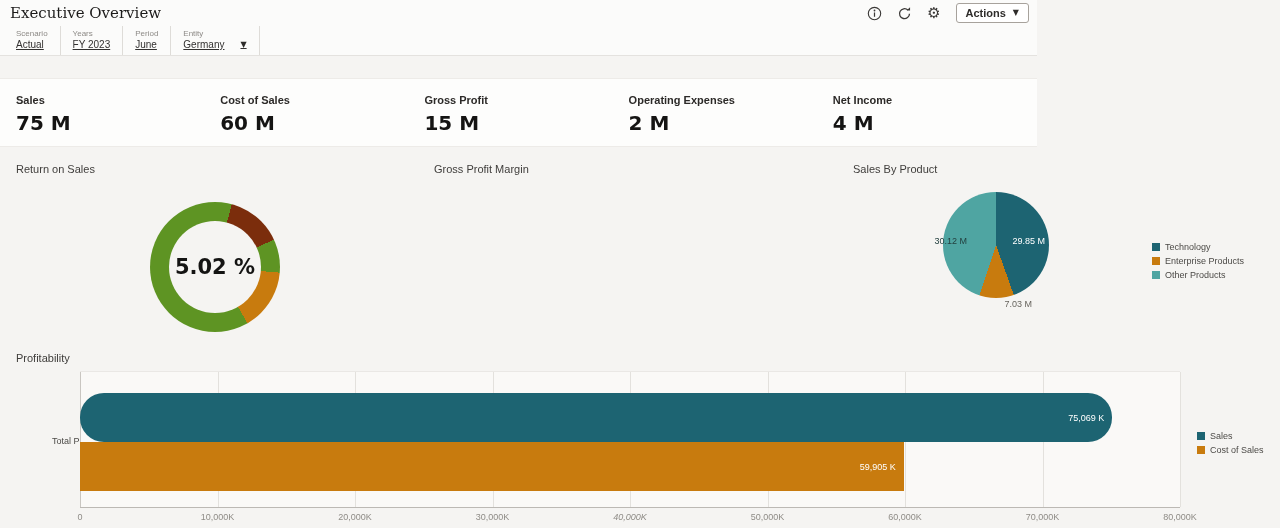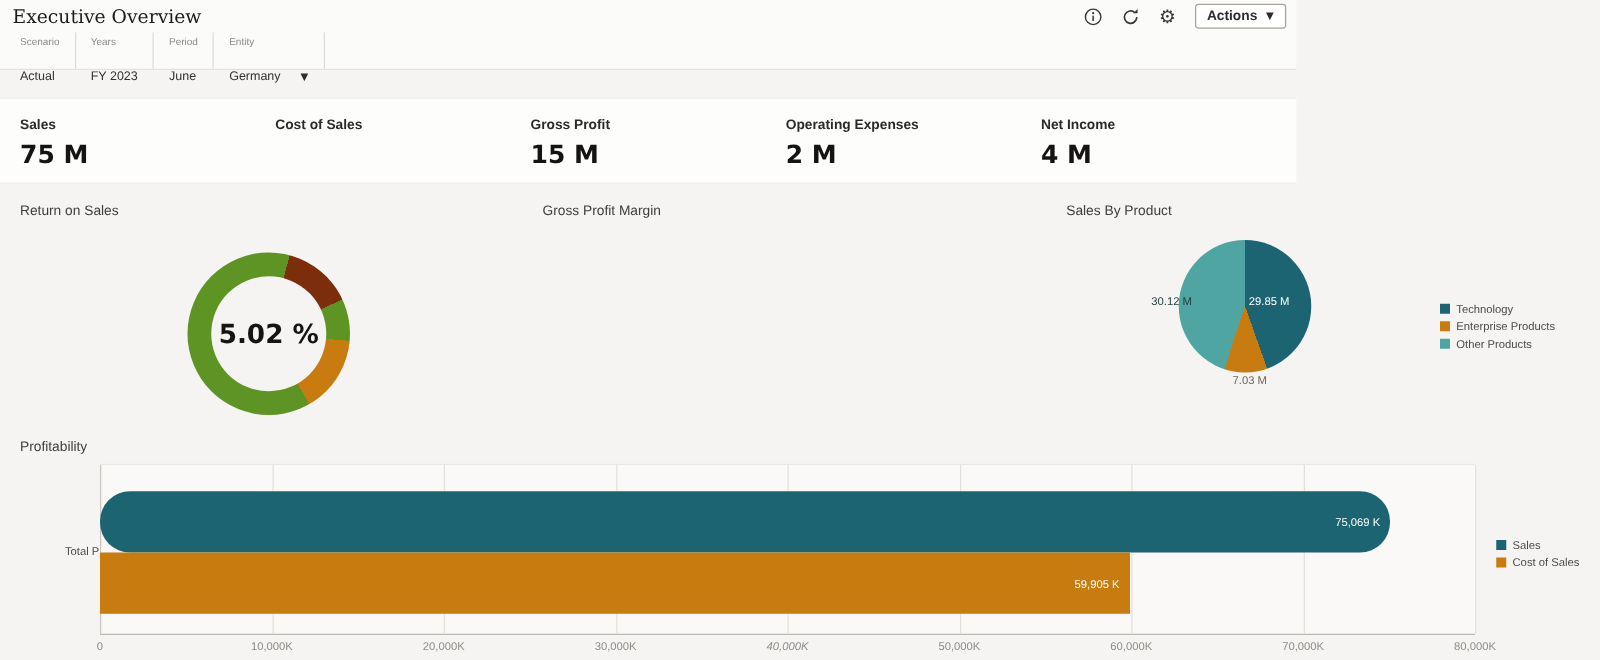--- a/index.html
+++ b/index.html
@@ -17,21 +17,21 @@
   .actions-btn { display:flex; align-items:center; gap:7px; background:#fff; border:1px solid #a7a29c;
                  border-radius:3px; height:20px; padding:0 9px; font-size:11px; font-weight:700;
                  color:#2e2c2a; cursor:pointer; font-family:inherit; }
   .caret { font-family:"DejaVu Sans",sans-serif; font-size:8px; color:#2e2c2a; line-height:1; }
 
   
   .pov { position:absolute; top:26px; left:0; right:0; height:30px; background:#fbfbfa;
          border-bottom:1px solid #e4e2df; display:flex; padding-left:16px; }
   .pov-item { padding:3px 12px 0 0; margin-right:12px; border-right:1px solid #dedcd8; cursor:pointer; }
   .pov-label { font-size:8px; color:#8d8a86; display:block; }
-  .pov-value { font-size:10px; color:#333130; display:flex; align-items:center; gap:16px; margin-top:18px; }
+  .pov-value { font-size:10px; color:#333130; display:flex; align-items:center; gap:16px; margin-top:1px;text-decoration:underline; }
 
   
   .kpis { position:absolute; top:78px; left:0; right:0; height:69px; background:#fdfdfc;
           border-top:1px solid #edebe8; border-bottom:1px solid #edebe8;
           display:flex; padding:15px 0 0 16px; }
   .kpi { width:250px; }
   .kpi-label { font-size:11px; font-weight:700; color:#2c2a28; margin-bottom:5px; }
   .kpi-value { font-family:"DejaVu Sans","Liberation Sans",sans-serif; font-size:20px; font-weight:700; color:#151413; }
 
   
@@ -40,21 +40,21 @@
   .donut { position:absolute; width:130px; height:130px; border-radius:50%; cursor:pointer; }
   .ring1 { background:conic-gradient(#5e9423 0deg 15deg, #7b2d0c 15deg 65deg, #5e9423 65deg 95deg,
                                      #c87b0e 95deg 150deg, #5e9423 150deg 360deg); }
   .ring2 { background:conic-gradient(#5e9423 0deg 12deg, #7b2d0c 12deg 42deg,
                                      #c87b0e 42deg 180deg, #5e9423 180deg 360deg); }
   .donut-hole { position:absolute; inset:19px; border-radius:50%; background:#f5f4f2;
                 display:flex; align-items:center; justify-content:center; }
   .donut-value { font-family:"DejaVu Sans","Liberation Sans",sans-serif; font-size:21px; font-weight:700; color:#141413; }
 
   .pie { position:absolute; width:106px; height:106px; border-radius:50%; cursor:pointer; }
-  .pie-label { position:absolute; width:46px; text-align:left; font-size:9px; }
+  .pie-label { position:absolute; width:46px; text-align:right; font-size:9px; }
   .legend { position:absolute; display:flex; flex-direction:column; gap:4px; }
   .legend-row { display:flex; align-items:center; gap:5px; cursor:pointer; }
   .swatch { width:8px; height:8px; flex:none; }
   .legend-text { font-size:9px; color:#4c4a47; white-space:nowrap; }
 
   
   .profitsec { position:absolute; top:347px; left:0; width:1280px; height:181px; }
   .plot { position:absolute; left:80px; top:24px; width:1100px; height:137px; background:#faf9f7;
           border-top:1px solid #eae8e5; border-bottom:1px solid #bcb9b4; }
   .gridline { position:absolute; top:0; bottom:0; width:1px; background:#e3e1dd; }
@@ -118,20 +118,21 @@
     </div>
   </div>
 
   <div class="kpis">
     <div class="kpi">
       <div class="kpi-label">Sales</div>
       <div class="kpi-value">75 M</div>
     </div>
     <div class="kpi">
       <div class="kpi-label">Cost of Sales</div>
+      <div class="kpi-value">60 M</div>
     </div>
     <div class="kpi">
       <div class="kpi-label">Gross Profit</div>
       <div class="kpi-value">15 M</div>
     </div>
     <div class="kpi">
       <div class="kpi-label">Operating Expenses</div>
       <div class="kpi-value">2 M</div>
     </div>
     <div class="kpi">

